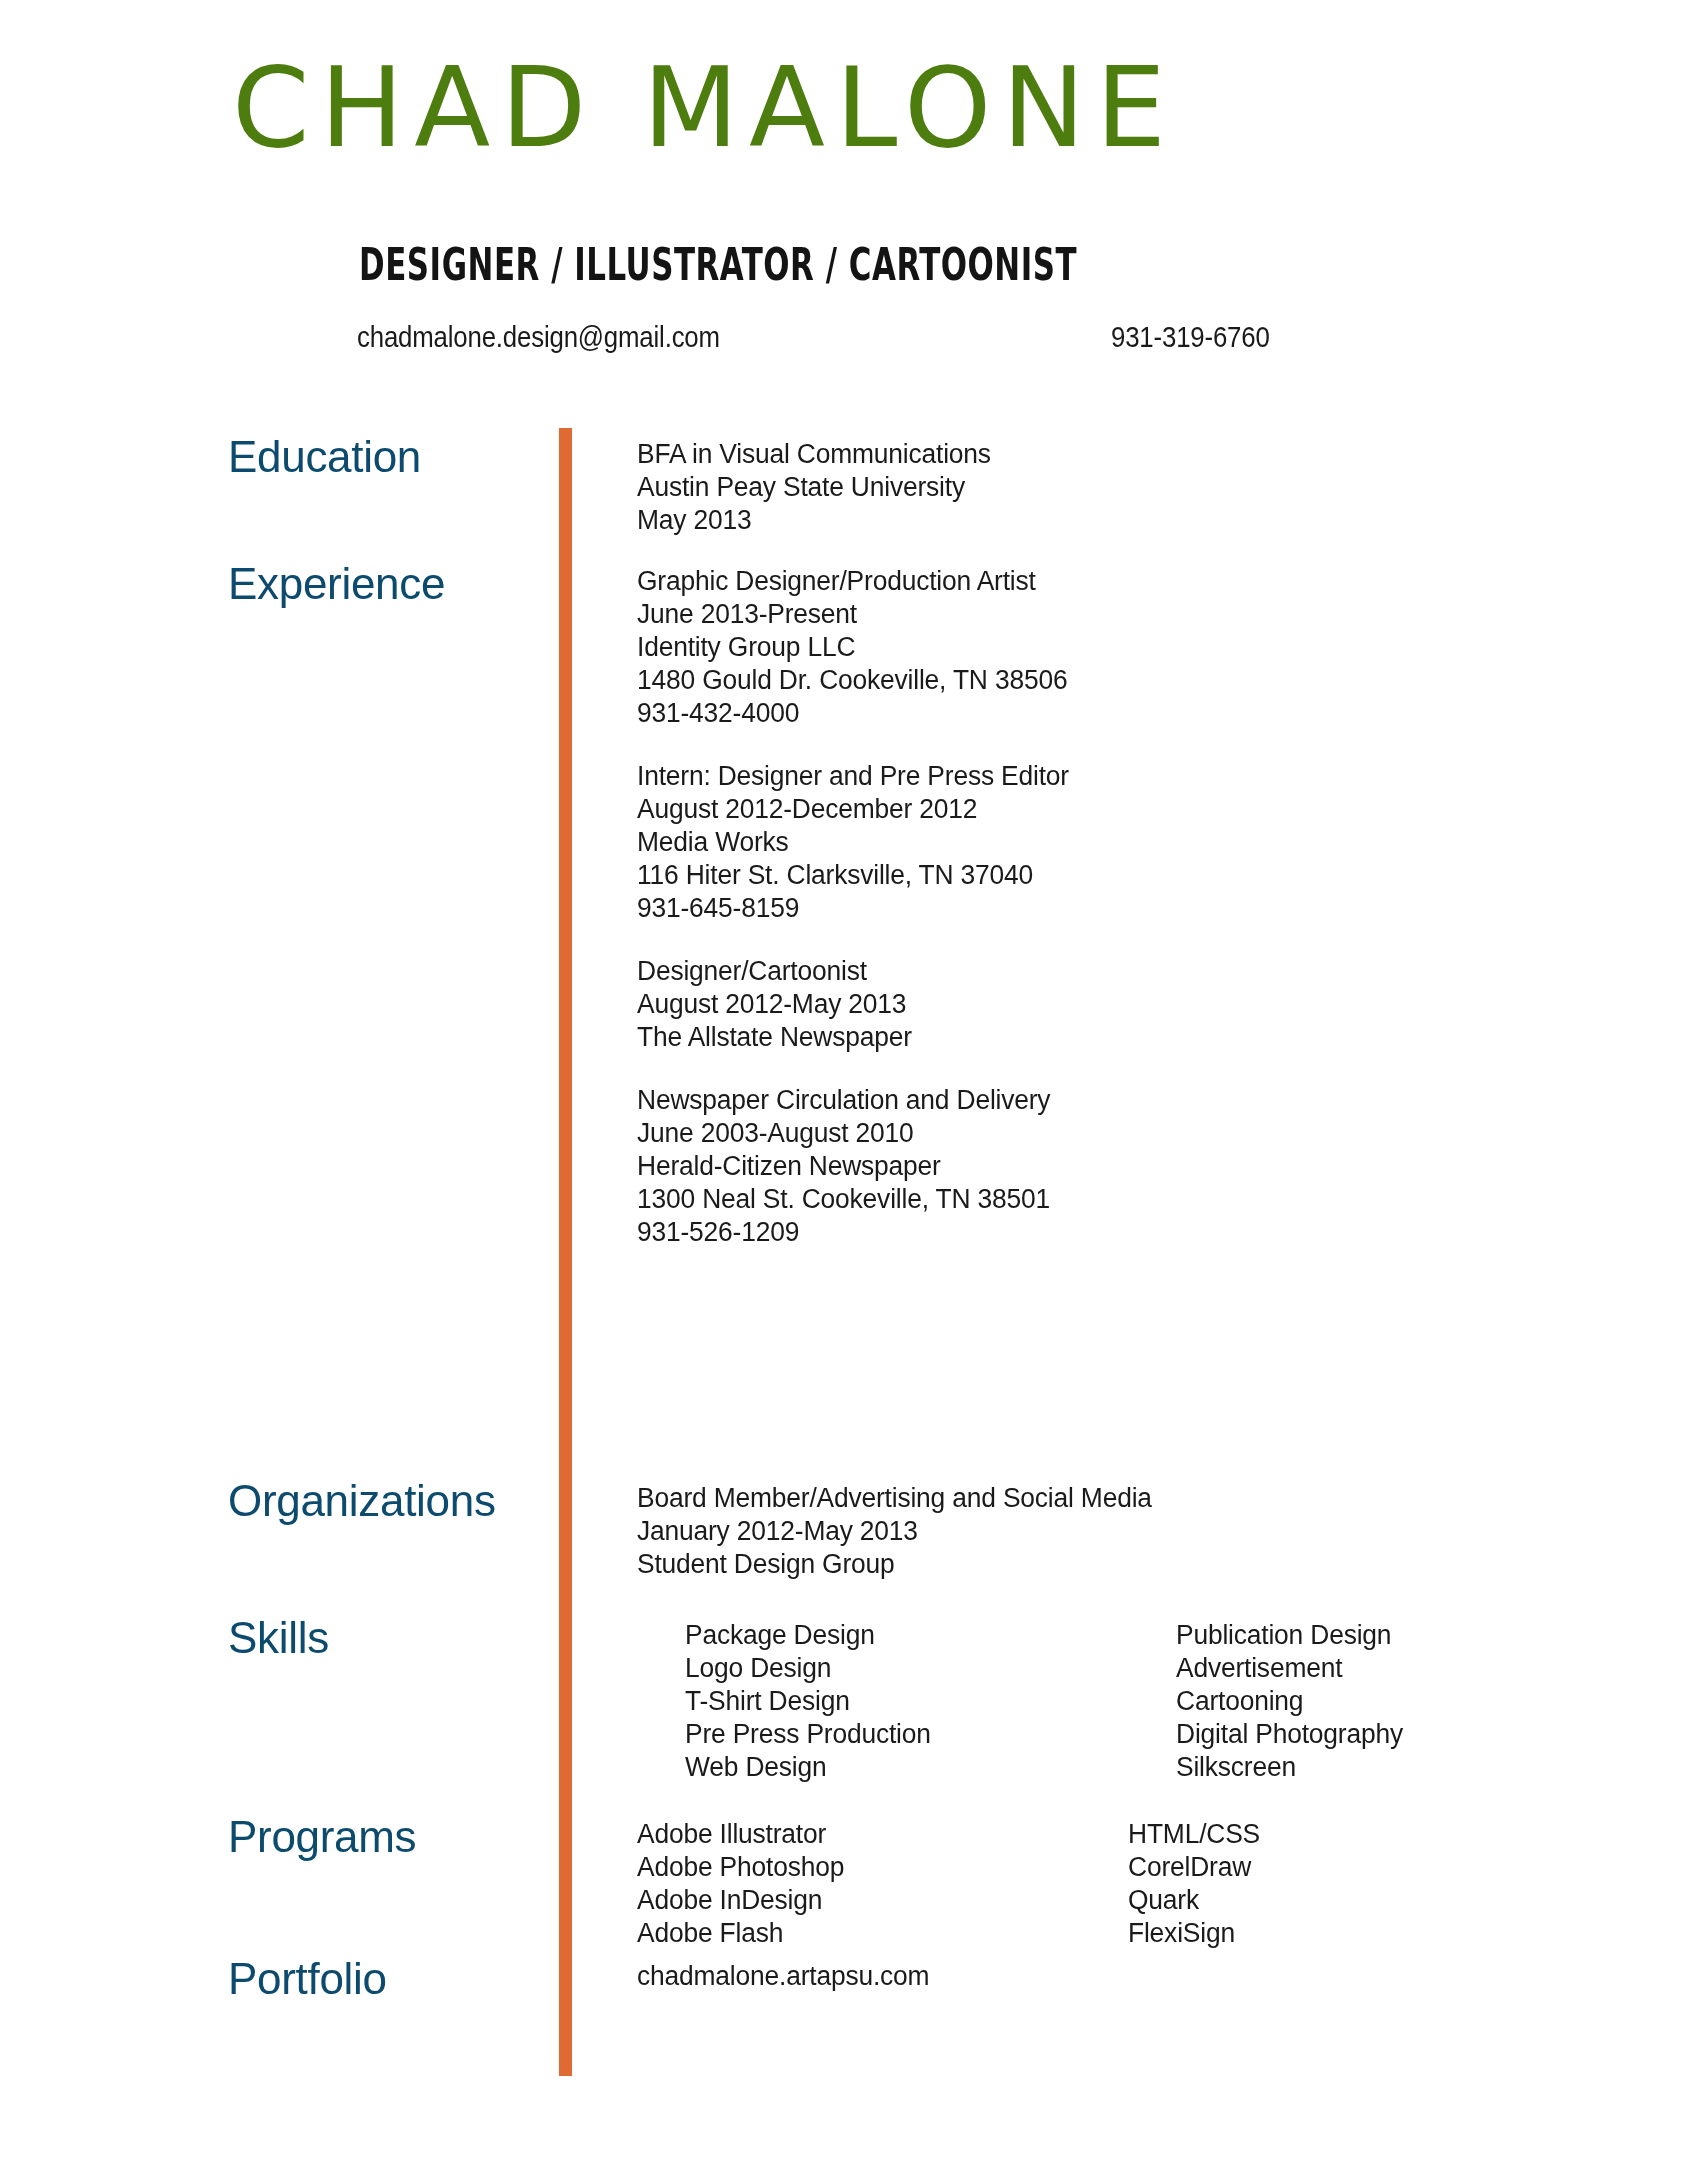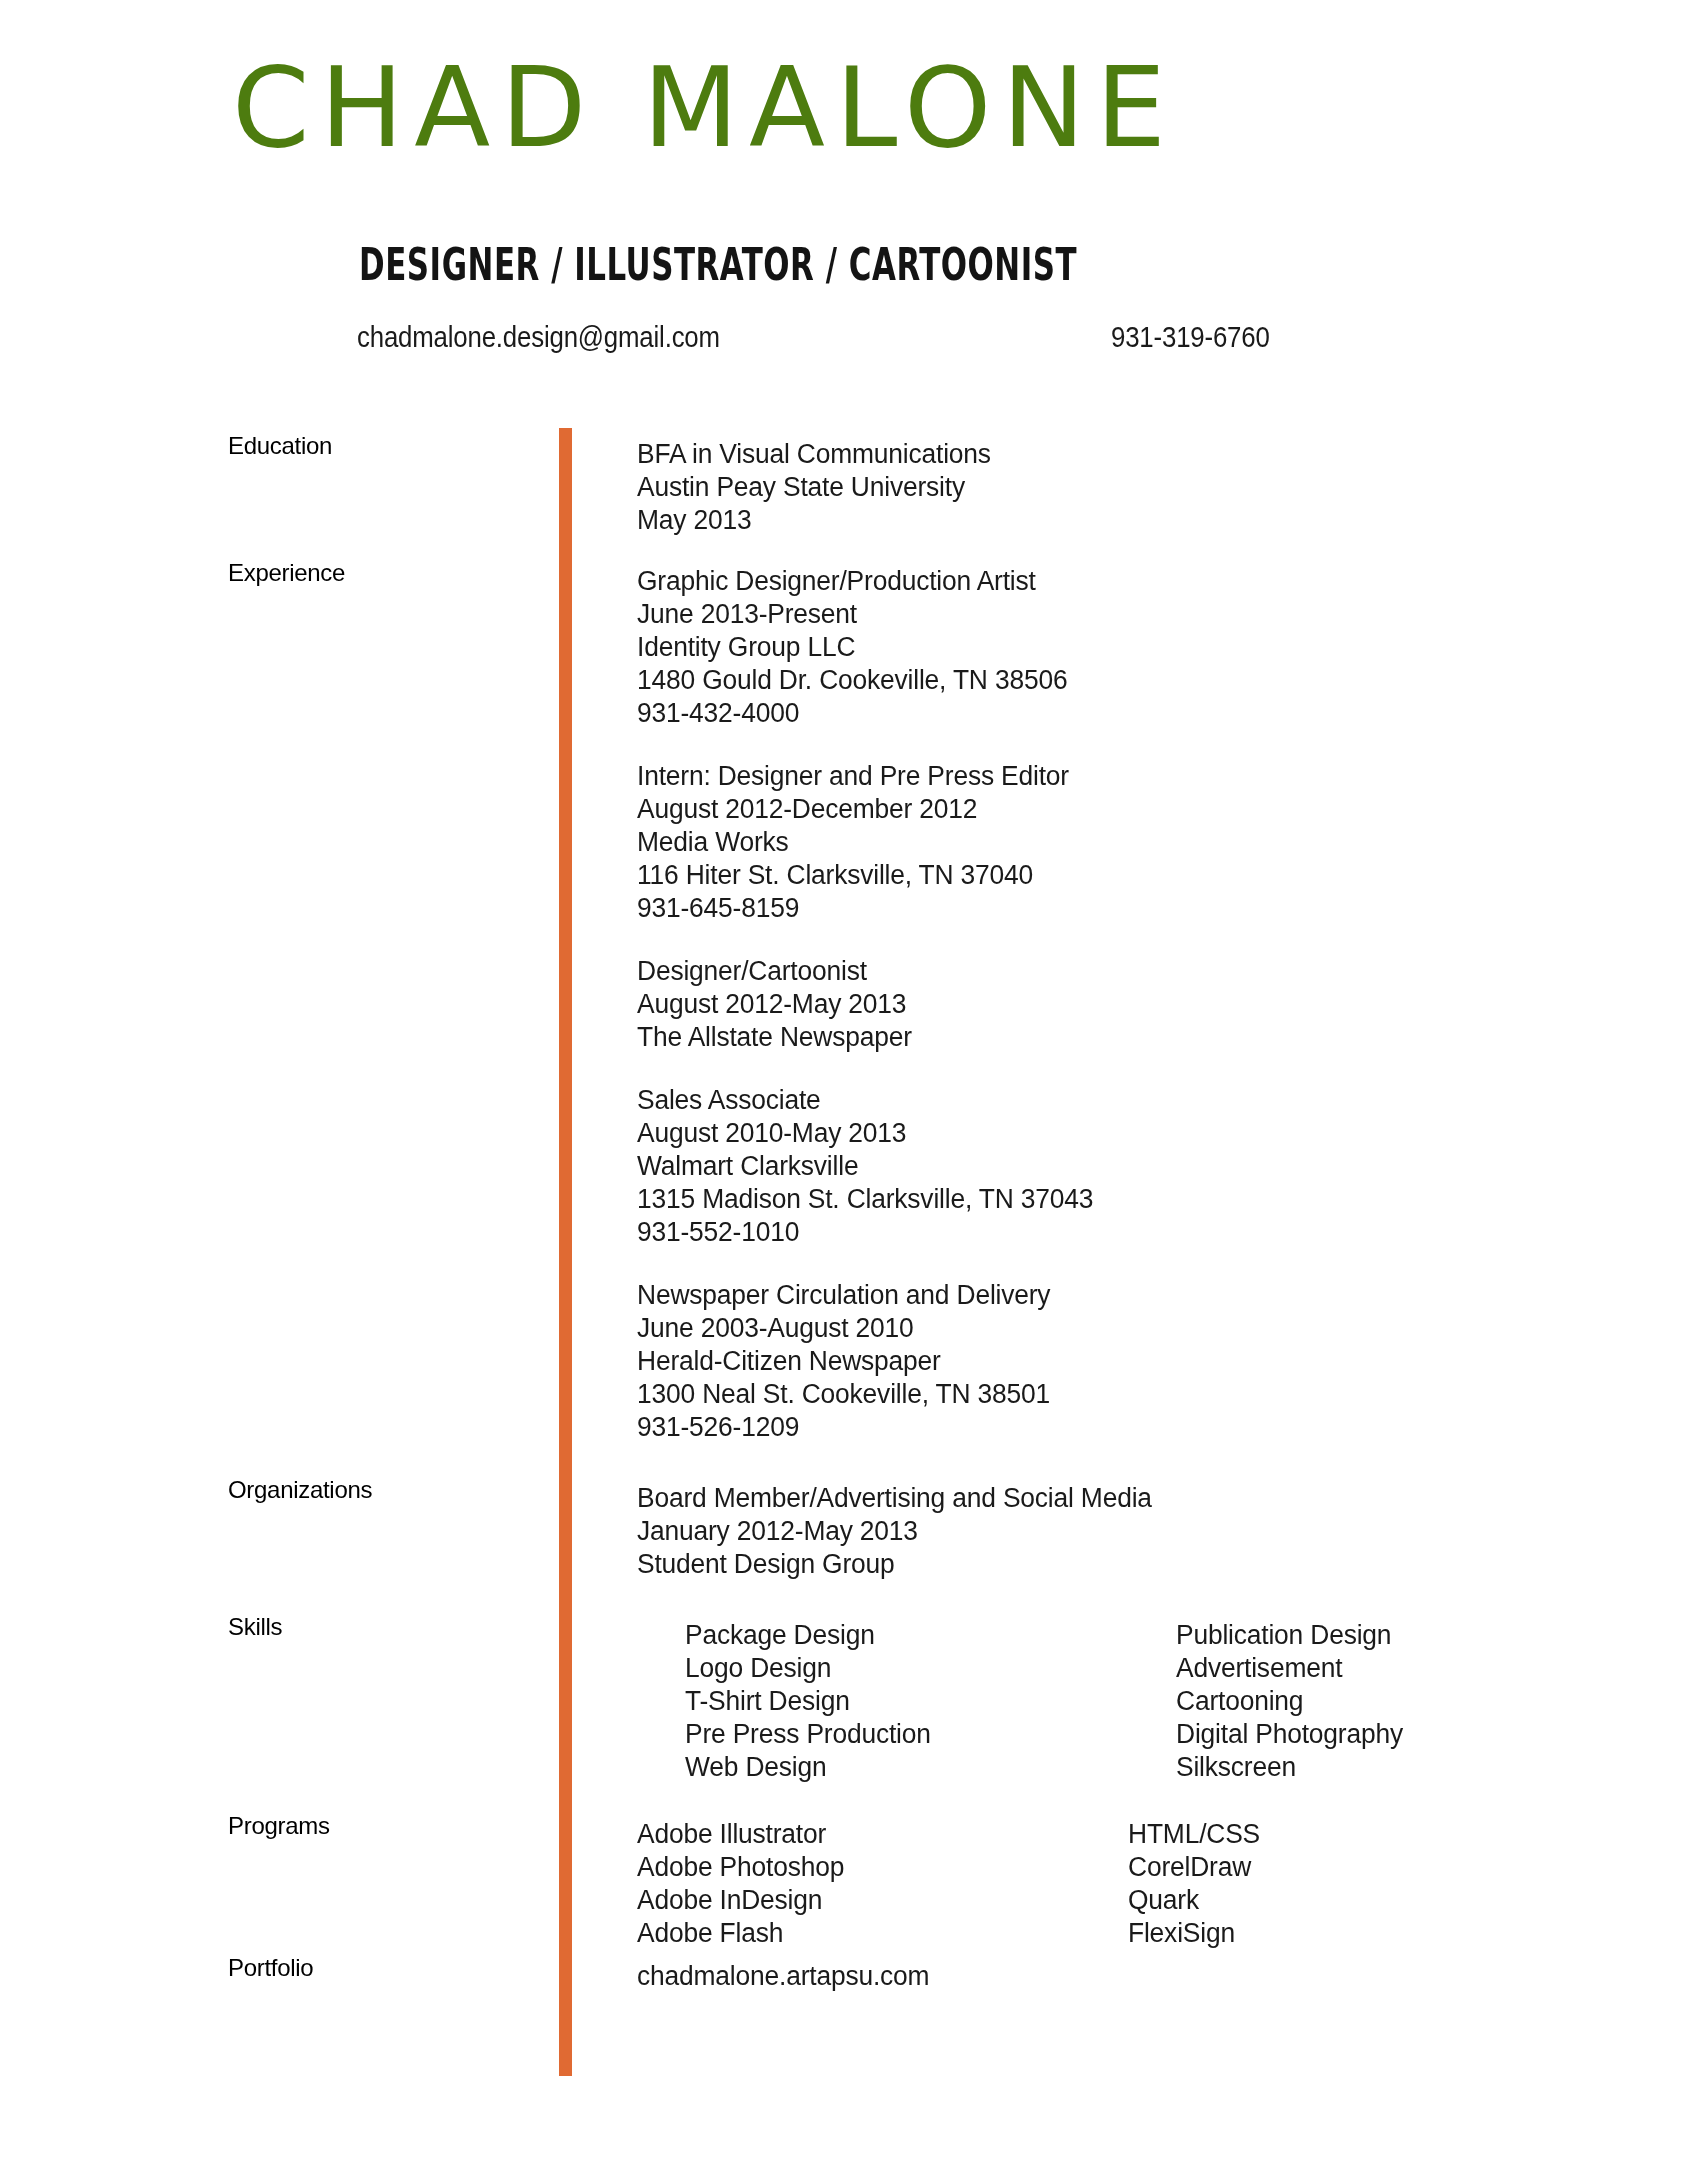--- a/index.html
+++ b/index.html
@@ -91,25 +91,25 @@
     position: absolute;
     left: 0;
     width: 1687px;
   }
 
   .section-label {
     position: absolute;
     left: 228px;
     top: 0;
     width: 311px;
-    font-size: 24px;
+    font-size: 44px;
     line-height: 1.08;
     font-weight: 400;
     letter-spacing: -0.3px;
-    color: #000000;
+    color: #0c4a6e;
     white-space: nowrap;
   }
 
   .section-body {
     position: absolute;
     left: 637px;
     top: 4px;
     width: 1032px;
   }
 
@@ -199,27 +199,20 @@
         <div class="entry-line">116 Hiter St. Clarksville, TN 37040</div>
         <div class="entry-line">931-645-8159</div>
       </div>
 
       <div class="entry">
         <div class="entry-line">Designer/Cartoonist</div>
         <div class="entry-line">August 2012-May 2013</div>
         <div class="entry-line">The Allstate Newspaper</div>
       </div>
 
-      <div class="entry">
-        <div class="entry-line">Sales Associate</div>
-        <div class="entry-line">August 2010-May 2013</div>
-        <div class="entry-line">Walmart Clarksville</div>
-        <div class="entry-line">1315 Madison St. Clarksville, TN 37043</div>
-        <div class="entry-line">931-552-1010</div>
-      </div>
 
       <div class="entry">
         <div class="entry-line">Newspaper Circulation and Delivery</div>
         <div class="entry-line">June 2003-August 2010</div>
         <div class="entry-line">Herald-Citizen Newspaper</div>
         <div class="entry-line">1300 Neal St. Cookeville, TN 38501</div>
         <div class="entry-line">931-526-1209</div>
       </div>
 
     </div>

